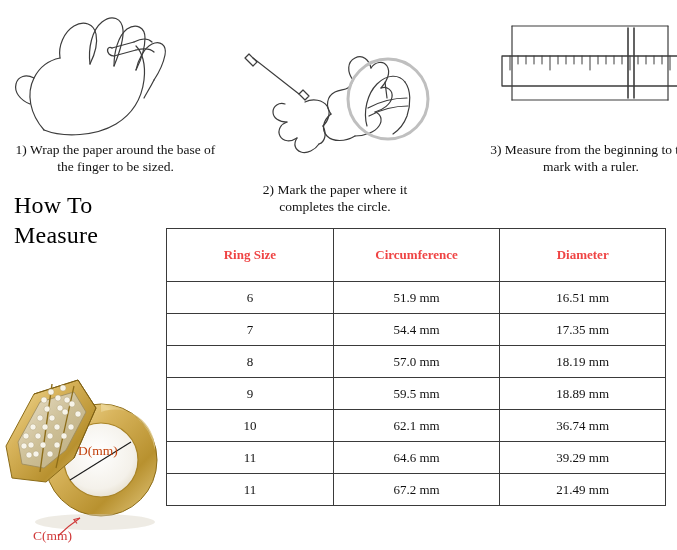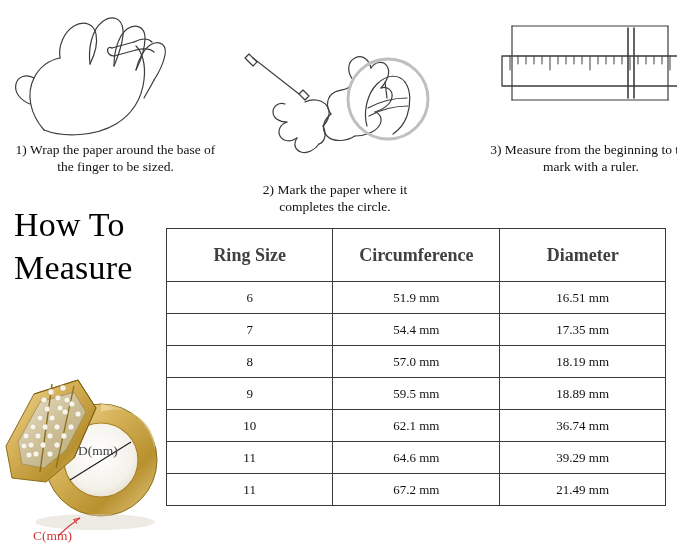--- a/index.html
+++ b/index.html
@@ -57,23 +57,23 @@
     font-size: 13.5px;
     line-height: 1.25;
     font-family: "Liberation Serif", serif;
     color: #111;
   }
 
   
   .howto {
     position: absolute;
     left: 14px;
-    top: 204px;
+    top: 190px;
     width: 150px;
-    font-size: 34px;
+    font-size: 24px;
     line-height: 1.25;
     font-family: "Liberation Serif", serif;
     color: #000;
     letter-spacing: 0.2px;
   }
 
   
   .size-table {
     position: absolute;
     left: 166px;
@@ -84,23 +84,23 @@
     font-family: "Liberation Serif", serif;
   }
   .size-table th,
   .size-table td {
     border: 1px solid #3a3a3a;
     text-align: center;
     font-weight: normal;
   }
   .size-table th {
     height: 50px;
-    font-size: 18px;
+    font-size: 13px;
     font-weight: bold;
-    color: #404040;
+    color: #ef4444;
   }
   .size-table td {
     height: 29px;
     font-size: 13px;
     color: #111;
   }
   .col-size { width: 168px; }
   .col-circ { width: 166px; }
   .col-diam { width: 166px; }
 
@@ -113,21 +113,21 @@
     height: 200px;
   }
   .ring-block svg { display: block; }
 
   .label-d {
     position: absolute;
     left: 78px;
     top: 443px;
     font-size: 13.5px;
     font-family: "Liberation Serif", serif;
-    color: #404040;
+    color: #c2410c;
   }
   .label-c {
     position: absolute;
     left: 33px;
     top: 528px;
     font-size: 13.5px;
     font-family: Liberation Serif, serif;
     color: #d03a3a;
   }
 </style>

